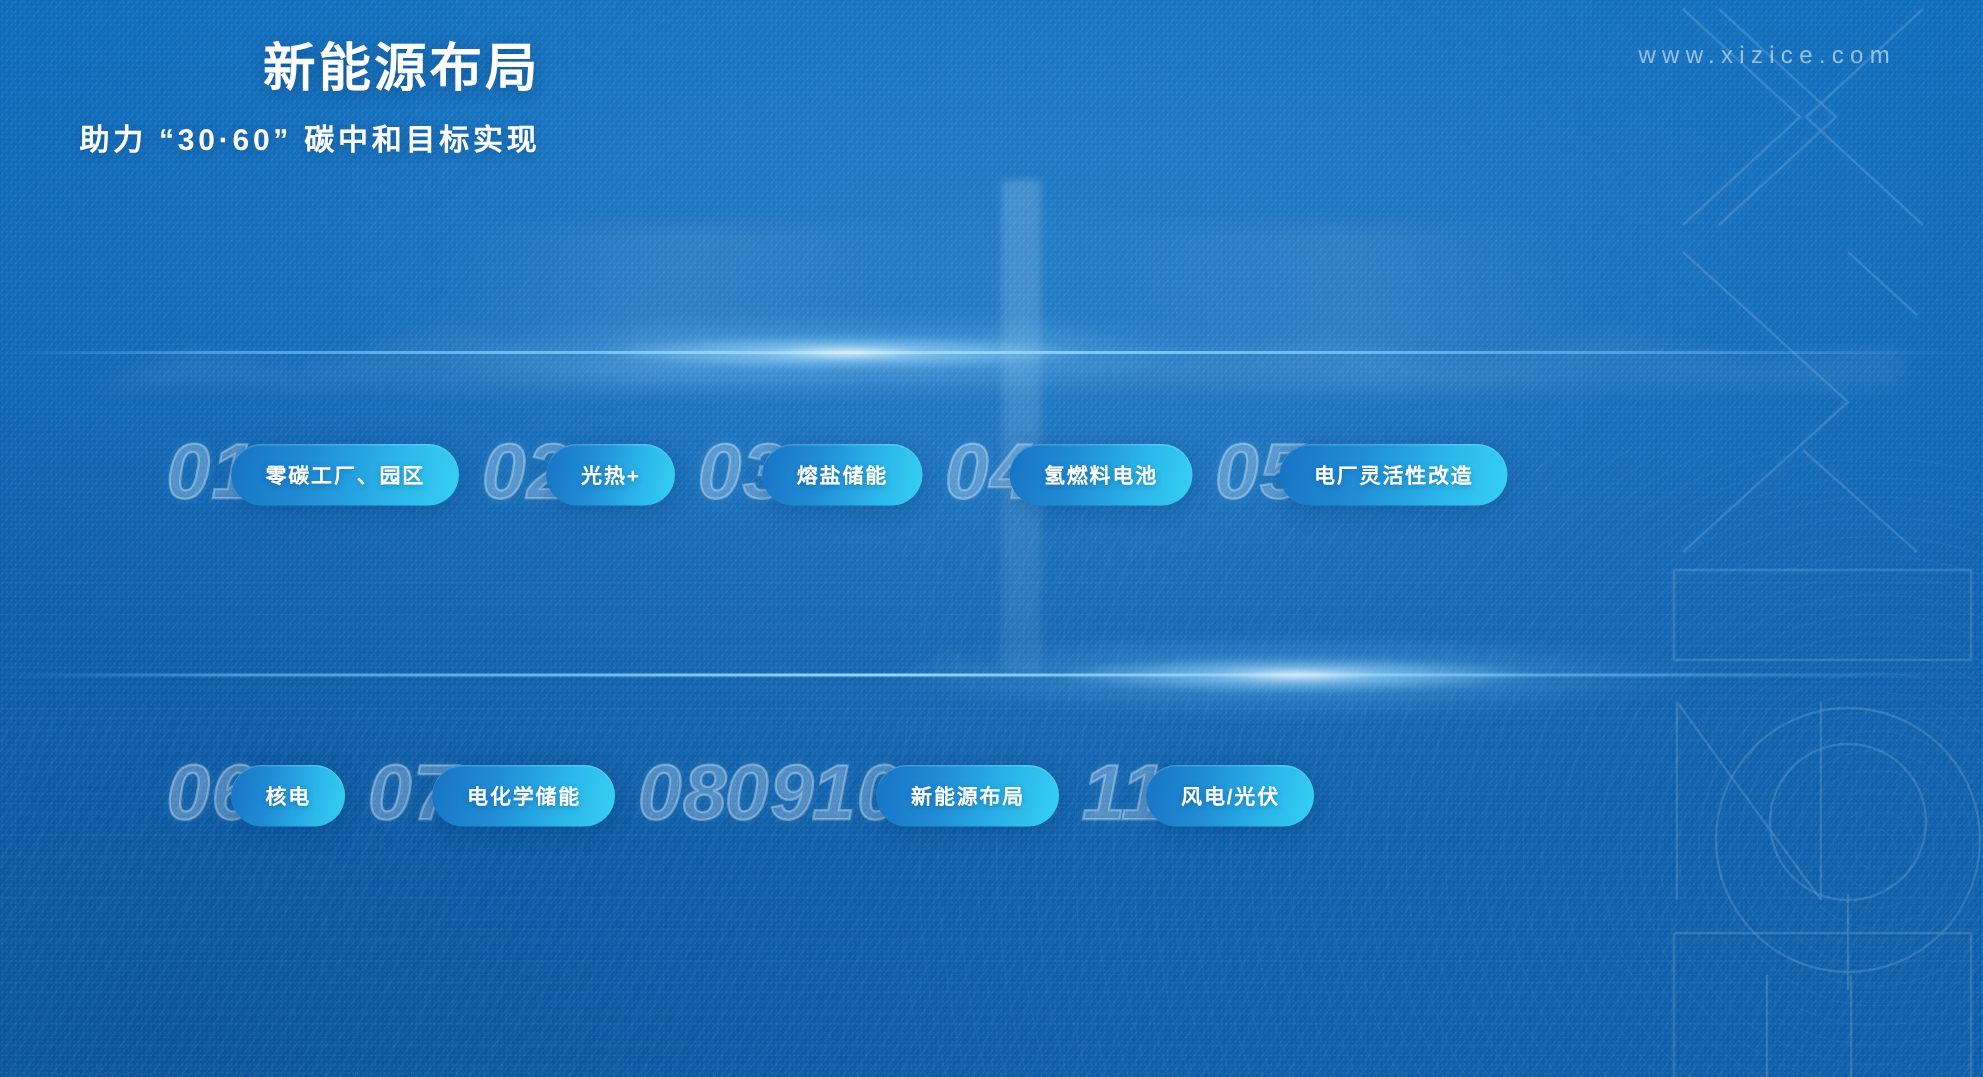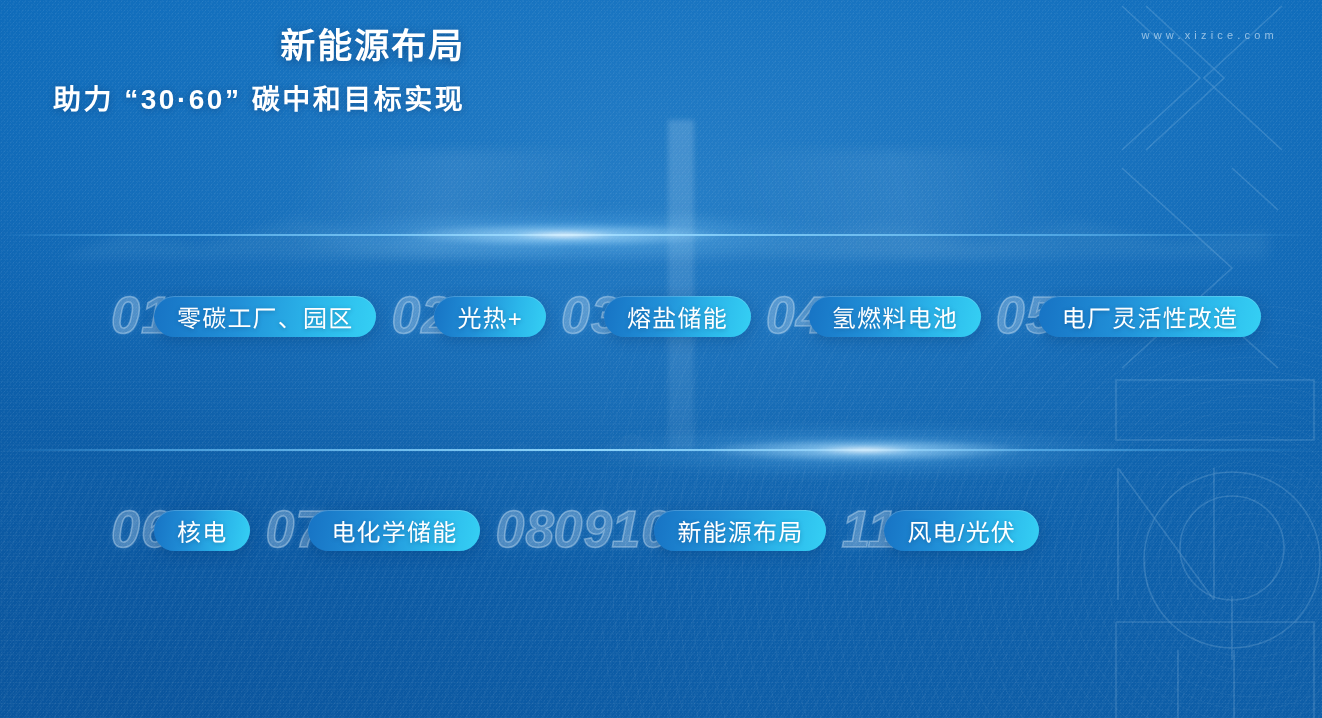--- a/index.html
+++ b/index.html
@@ -144,30 +144,30 @@
   .title {
     font-size: 35px;
     font-weight: bold;
     letter-spacing: 2px;
     color: #ffffff;
     line-height: 1.25;
     text-shadow: 0 2px 10px rgba(0,30,70,0.35);
   }
   .subtitle {
     margin-top: 9px;
-    font-size: 28px;
+    font-size: 20px;
     font-weight: bold;
     letter-spacing: 2.5px;
     color: #ffffff;
     text-shadow: 0 1px 7px rgba(0,30,70,0.30);
   }
 
   .watermark {
-    position: absolute; right: 44px; top: 29px;
-    font-size: 11px;
+    position: absolute; right: 58px; top: 29px;
+    font-size: 16px;
     letter-spacing: 4.2px;
     color: rgba(226,240,252,0.62);
   }
 
   
   .row {
     position: absolute;
     left: 0; right: 0;
     height: 60px;
     display: flex;
@@ -204,22 +204,22 @@
     height: 41px;
     display: inline-flex;
     align-items: center;
     padding: 0 23px;
     border-radius: 21px;
     background: linear-gradient(100deg, #1773c4 0%, #2190d8 38%, #2bb6ea 72%, #35d0f4 100%);
     box-shadow:
       0 3px 14px rgba(5,55,110,0.30),
       inset 0 1px 0 rgba(255,255,255,0.18);
     color: #ffffff;
-    font-size: 24px;
-    font-weight: normal;
+    font-size: 14px;
+    font-weight: bold;
     letter-spacing: 1.2px;
     white-space: nowrap;
     text-shadow: 0 1px 4px rgba(4,48,95,0.35);
   }
   .pill.latin { letter-spacing: 1.6px; }
 
   
   .item .num { margin-left: -1px; }
   .item { padding-left: 42px; }
 </style>

